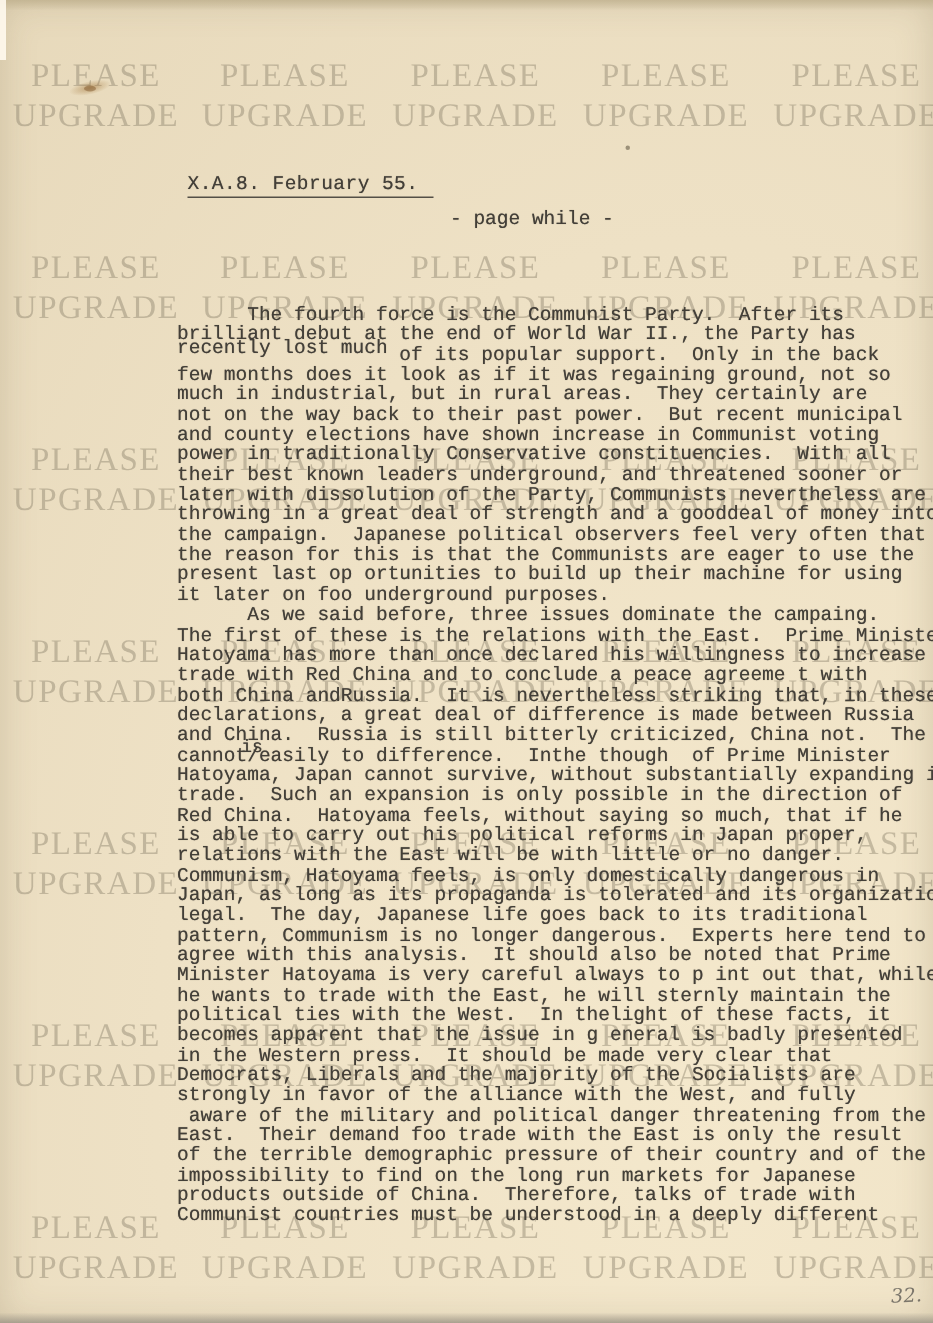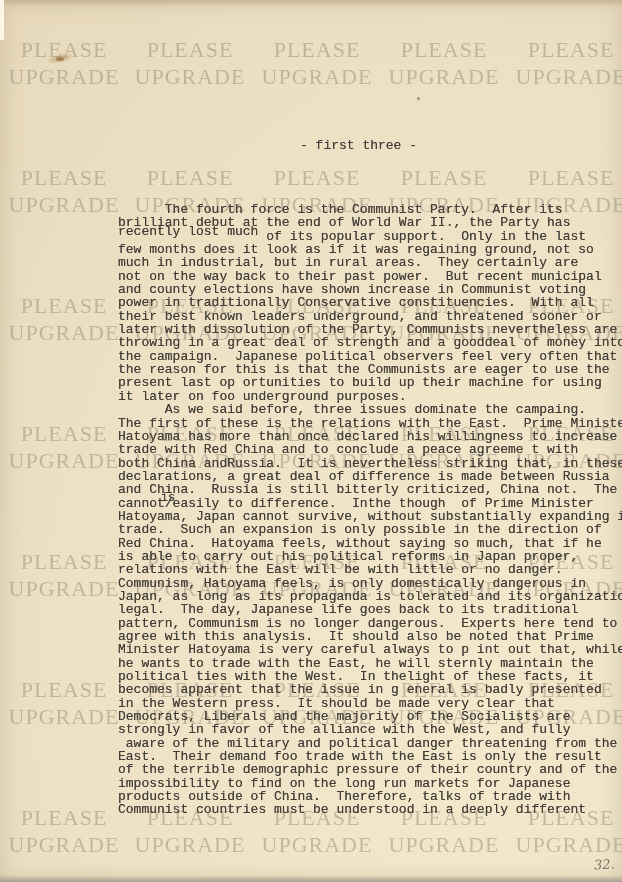--- a/index.html
+++ b/index.html
@@ -174,27 +174,28 @@
     </div>
 
   <div class="edge-top"></div>
   <div class="edge-bottom"></div>
   <div class="corner-sliver"></div>
 
   <div class="smudge"></div>
   <div class="smudge-core"></div>
   <div class="speck"></div>
 
-
-  <div class="page-label typed">- first three -</div>
+  <div class="header-line typed"><span class="underlined">X.A.8. February 55.</span></div>
+
+  <div class="page-label typed">- page while -</div>
 
   <div class="body-text typed" id="body">
       <div class="line">      The fourth force is the Communist Party.  After its</div>
       <div class="line">brilliant debut at the end of World War II., the Party has</div>
-      <div class="line"><span class="raised">recently lost much</span><span> of its popular support.  Only in the last</span></div>
+      <div class="line"><span class="raised">recently lost much</span><span> of its popular support.  Only in the back</span></div>
       <div class="line">few months does it look as if it was regaining ground, not so</div>
       <div class="line">much in industrial, but in rural areas.  They certainly are</div>
       <div class="line">not on the way back to their past power.  But recent municipal</div>
       <div class="line">and county elections have shown increase in Communist voting</div>
       <div class="line">power in traditionally Conservative constituencies.  With all</div>
       <div class="line">their best known leaders underground, and threatened sooner or</div>
       <div class="line">later with dissolution of the Party, Communists nevertheless are</div>
       <div class="line">throwing in a great deal of strength and a gooddeal of money into</div>
       <div class="line">the campaign.  Japanese political observers feel very often that</div>
       <div class="line">the reason for this is that the Communists are eager to use the</div>

